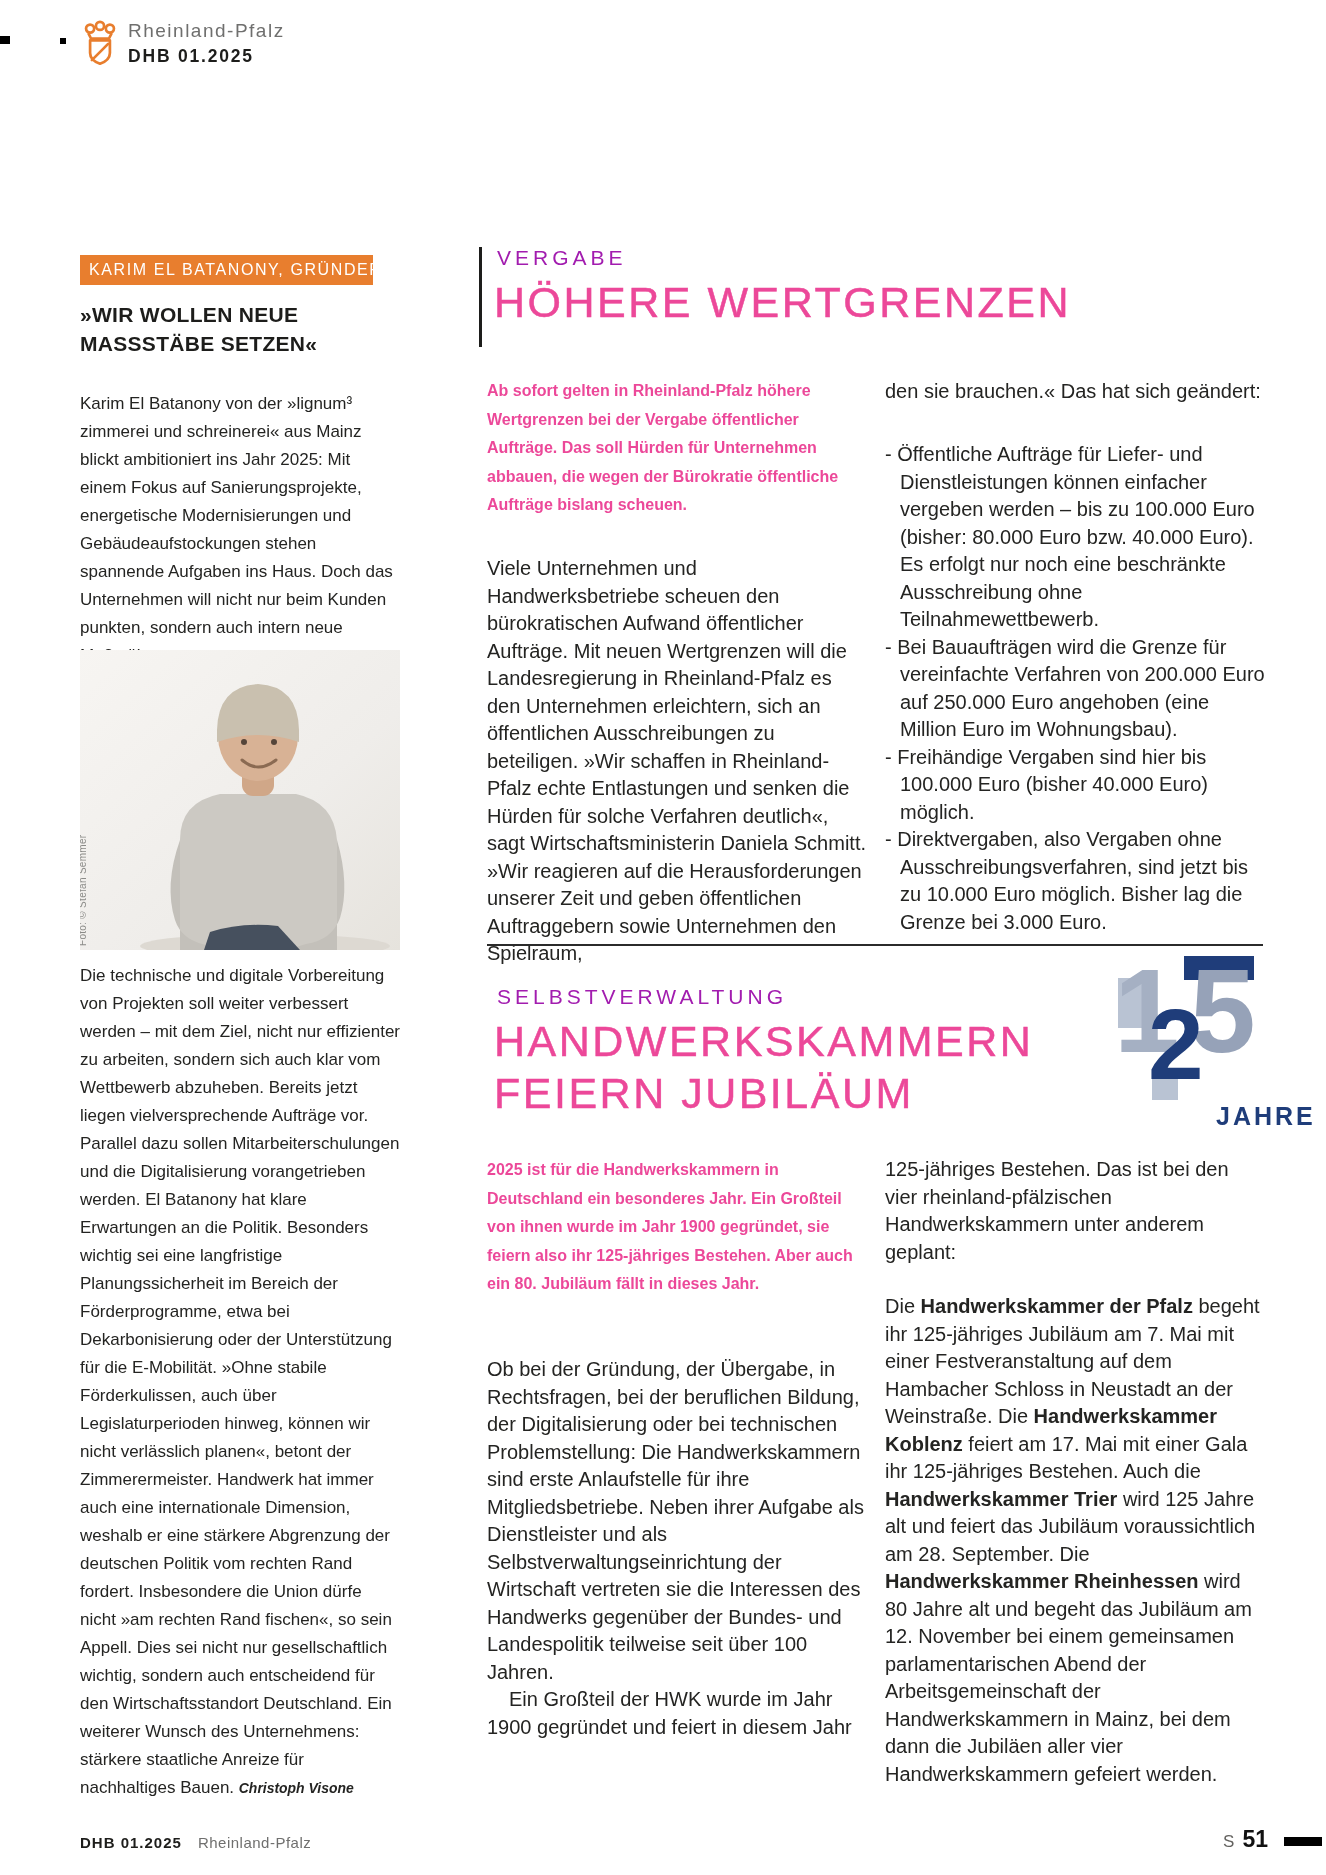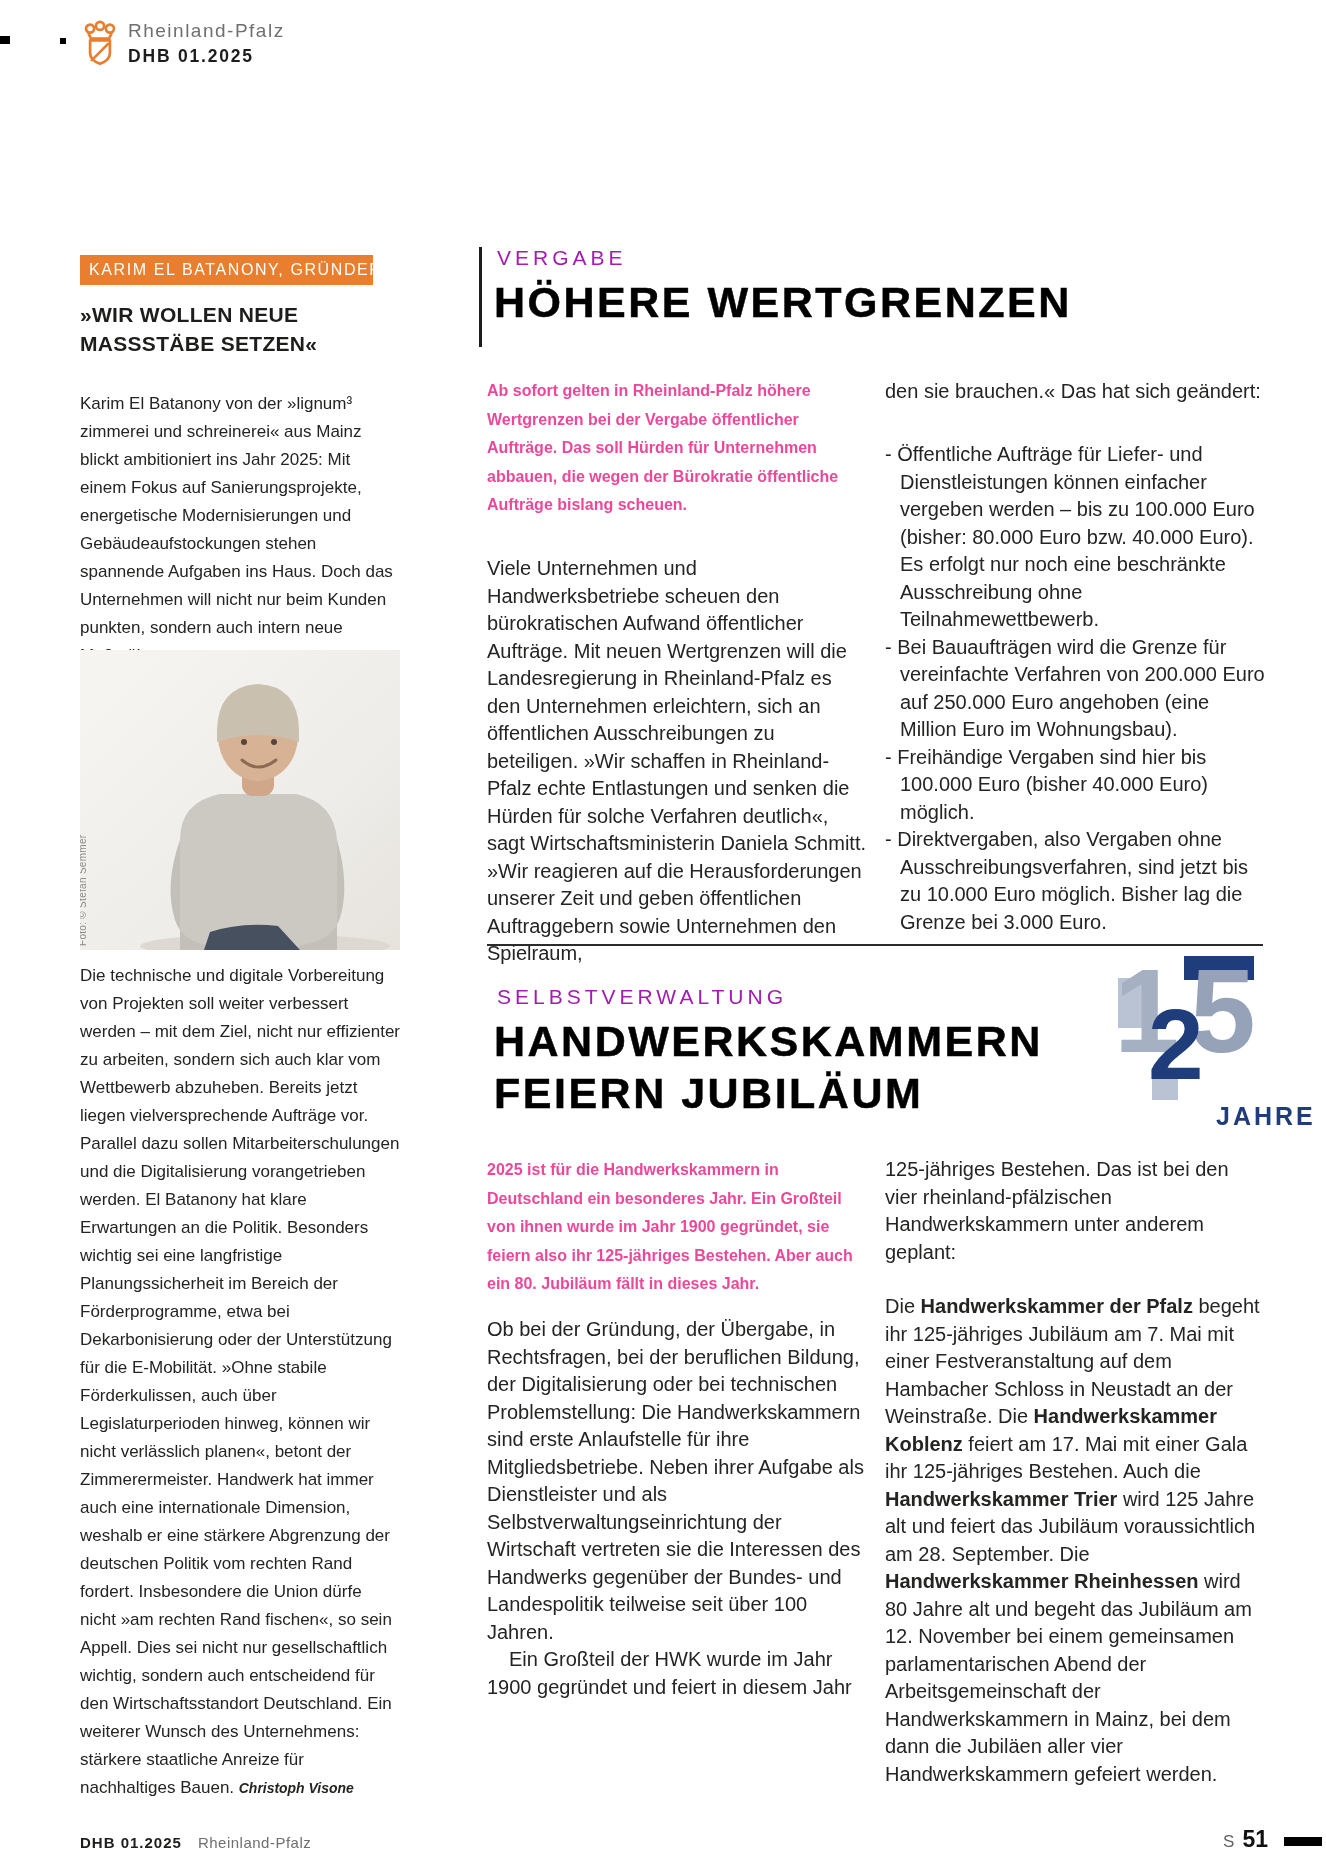--- a/index.html
+++ b/index.html
@@ -27,21 +27,21 @@
   .profile-p1{left:80px;top:390px;width:320px;}
   .photo{left:80px;top:650px;width:320px;height:300px;overflow:hidden;}
   .photo-credit{
     position:absolute;left:8px;bottom:4px;transform:rotate(-90deg);
     transform-origin:left bottom;font-size:10px;color:#8b8b88;white-space:nowrap;letter-spacing:0.3px;
   }
   .profile-p2{left:80px;top:962px;width:321px;}
   
   .kicker{color:#a21caf;font-size:21px;letter-spacing:4px;white-space:nowrap;}
   .headline-xl{
-    font-size:43px;font-weight:700;color:#000000;letter-spacing:2.5px;line-height:52px;
+    font-size:43px;font-weight:400;color:#ec4899;letter-spacing:2.5px;line-height:52px;
     -webkit-text-stroke:0.5px currentColor;white-space:nowrap;
   }
   .intro-bold{font-weight:bold;font-size:16px;line-height:28.5px;color:#ec4899;hyphens:auto;}
   .col-body{font-size:20px;line-height:27.5px;color:#242422;hyphens:auto;}
   .vrule{background:#1d1d1b;width:3px;}
   .bullet{padding-left:15px;text-indent:-15px;margin:0;}
   .divider{background:#2b2b2b;height:2px;}
   
   .logo125{left:1118px;top:956px;width:148px;height:182px;}
   .logo125 span{position:absolute;line-height:1;font-weight:bold;}
@@ -147,21 +147,21 @@
   <div class="lg-sq" style="left:0;top:22px;width:26px;height:50px;background:#b9c3d3;"></div>
   <div class="lg-sq" style="left:66px;top:0;width:70px;height:24px;background:#1f3d7a;"></div>
   <div class="lg-sq" style="left:34px;top:118px;width:26px;height:26px;background:#b9c3d3;"></div>
   <span class="d1">1</span>
   <span class="d5">5</span>
   <span class="d2">2</span>
   <span class="jahre">JAHRE</span>
 </div>
 
 <p class="abs intro-bold" style="left:487px;top:1156px;width:380px;">2025 ist für die Handwerkskammern in Deutschland ein besonderes Jahr. Ein Großteil von ihnen wurde im Jahr 1900 gegründet, sie feiern also ihr 125-jähriges Bestehen. Aber auch ein 80. Jubiläum fällt in dieses Jahr.</p>
-<div class="abs col-body" style="left:487px;top:1316px;width:380px;">
+<div class="abs col-body" style="left:487px;top:1356px;width:380px;">
   <p>Ob bei der Gründung, der Übergabe, in Rechtsfragen, bei der beruflichen Bildung, der Digitalisierung oder bei technischen Problemstellung: Die Handwerkskammern sind erste Anlaufstelle für ihre Mitgliedsbetriebe. Neben ihrer Aufgabe als Dienstleister und als Selbstverwaltungseinrichtung der Wirtschaft vertreten sie die Interessen des Handwerks gegenüber der Bundes- und Landespolitik teilweise seit über 100 Jahren.</p>
   <p class="indent">Ein Großteil der HWK wurde im Jahr 1900 gegründet und feiert in diesem Jahr</p>
 </div>
 
 <div class="abs col-body" style="left:885px;top:1156px;width:380px;">
   <p class="mb27">125-jähriges Bestehen. Das ist bei den vier rheinland-pfälzischen Handwerkskammern unter anderem geplant:</p>
   <p><span>Die </span><span style="font-weight: bold;">Handwerkskammer der Pfalz</span><span> begeht ihr 125-jähriges Jubiläum am 7. Mai mit einer Festveranstaltung auf dem Hambacher Schloss in Neustadt an der Weinstraße. Die </span><span style="font-weight: bold;">Handwerkskammer Koblenz</span><span> feiert am 17. Mai mit einer Gala ihr 125-jähriges Bestehen. Auch die </span><span style="font-weight: bold;">Handwerkskammer Trier</span><span> wird 125 Jahre alt und feiert das Jubiläum voraussichtlich am 28. September. Die </span><span style="font-weight: bold;">Handwerkskammer Rheinhessen</span><span> wird 80 Jahre alt und begeht das Jubiläum am 12. November bei einem gemeinsamen parlamentarischen Abend der Arbeitsgemeinschaft der Handwerkskammern in Mainz, bei dem dann die Jubiläen aller vier Handwerkskammern gefeiert werden.</span></p>
 </div>
 
 <div class="abs footer-left">

